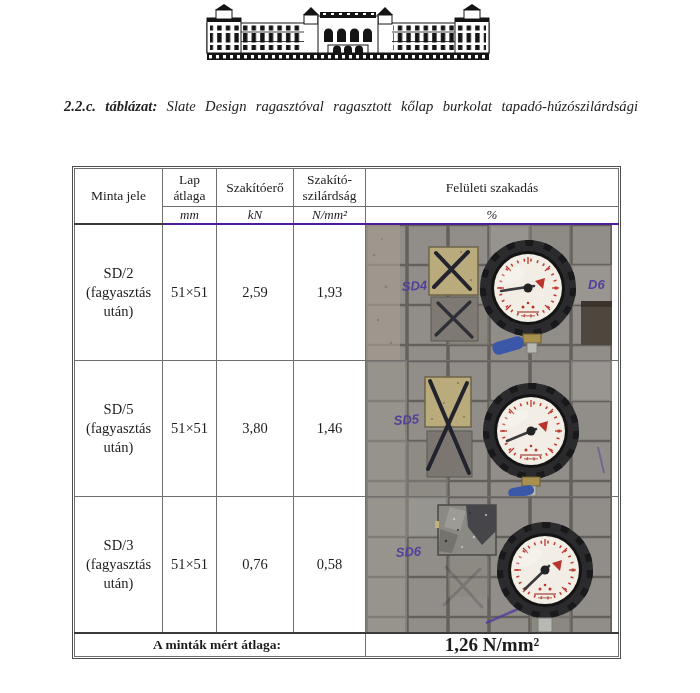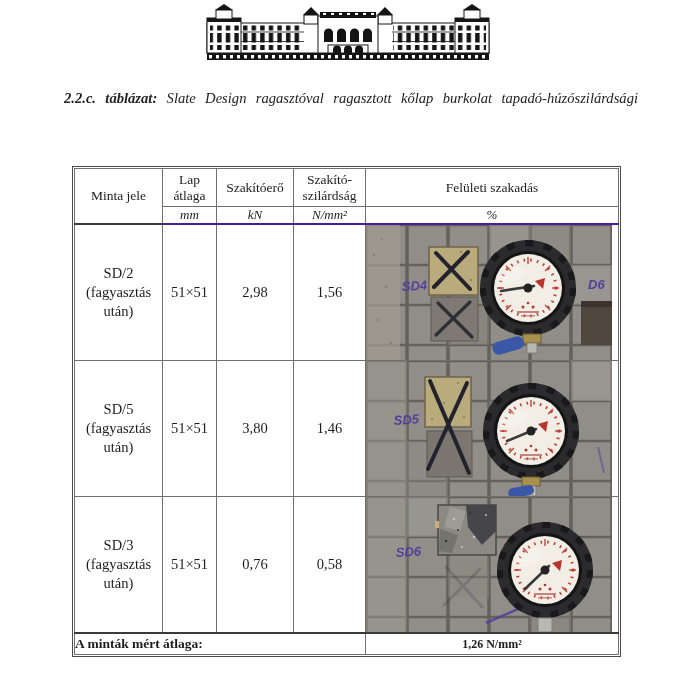--- a/index.html
+++ b/index.html
@@ -1,36 +1,36 @@
 <!DOCTYPE html>
 <html><head>
 <meta charset="utf-8">
 <style>
   html,body{margin:0;padding:0;background:#fff;}
   body{width:700px;height:693px;position:relative;font-family:"Liberation Serif",serif;color:#1c1c1c;overflow:hidden;}
   .page{position:absolute;inset:0;background:#fff;}
 
   .logo{position:absolute;left:204px;top:4px;width:288px;height:60px;}
 
-  .caption{position:absolute;left:64px;top:84px;width:574px;font-style:italic;font-size:14.6px;line-height:28px;color:#222;}
+  .caption{position:absolute;left:64px;top:92px;width:574px;font-style:italic;font-size:14.6px;line-height:28px;color:#222;}
   .cap1{text-align:justify;text-align-last:justify;word-spacing:2px;}
   .cap-label{font-weight:bold;}
 
   .twrap{position:absolute;left:72px;top:166px;border:1px solid #4d4d4d;padding:1px;background:#fff;}
   table{border-collapse:collapse;table-layout:fixed;border:1px solid #333;}
   td{border:1px solid #6f6f6f;text-align:center;vertical-align:middle;padding:0;}
   .hrow td{height:37px;font-size:13.5px;line-height:1.15;}
   .urow td{height:14px;font-size:13px;font-style:italic;border-bottom:2px solid #4c1d95;}
   .hspan{border-bottom:2px solid #3a3a3a !important;}
   .drow td{height:135px;font-size:14.5px;border-top:1px solid #555;}
   .cid{font-size:13.5px;line-height:1.3;}
   .cphoto{line-height:0;text-align:left;vertical-align:top;background:#fff;}
   .frow td{height:20px;border-top:2px solid #3a3a3a;}
-  .flabel{font-weight:bold;font-size:13.5px;text-align:left;padding-right:6px;}
-  .fvalue{font-weight:bold;font-size:12px;}
+  .flabel{font-weight:bold;font-size:13.5px;text-align:center;padding-right:6px;}
+  .fvalue{font-weight:bold;font-size:19px;}
   .photo{display:inline-block;}
   .plabel{font-family:"Liberation Sans",sans-serif;font-weight:bold;font-style:italic;font-size:13px;}
   .needle{stroke:#3a3a3e;stroke-width:2.6;stroke-linecap:round;}
 </style>
 </head>
 <body>
 
 <svg width="0" height="0" style="position:absolute" aria-hidden="true">
   <defs>
     <pattern id="pavpat" width="41" height="40" patternUnits="userSpaceOnUse">
@@ -154,22 +154,22 @@
         <td>N/mm²</td>
         <td>%</td>
       </tr>
 
       <tr class="drow">
         <td class="cid">
           <div>SD/2</div>
           <div>(fagyasztás után)</div>
         </td>
         <td>51×51</td>
-        <td>2,98</td>
-        <td>1,56</td>
+        <td>2,59</td>
+        <td>1,93</td>
         <td class="cphoto">
           <svg class="photo" viewBox="0 0 246 135" width="246" height="135">
             <rect width="246" height="135" fill="url(#pavpat)"></rect>
             <rect x="0" y="0" width="34" height="135" fill="#a29a90" opacity="0.75"></rect>
             <g fill="#7a756e" opacity="0.7">
                   <circle cx="8" cy="30" r="1.2"></circle>
                   <circle cx="20" cy="62" r="1.4"></circle>
                   <circle cx="12" cy="95" r="1.2"></circle>
                   <circle cx="25" cy="118" r="1.3"></circle>
                   <circle cx="16" cy="14" r="1"></circle>

